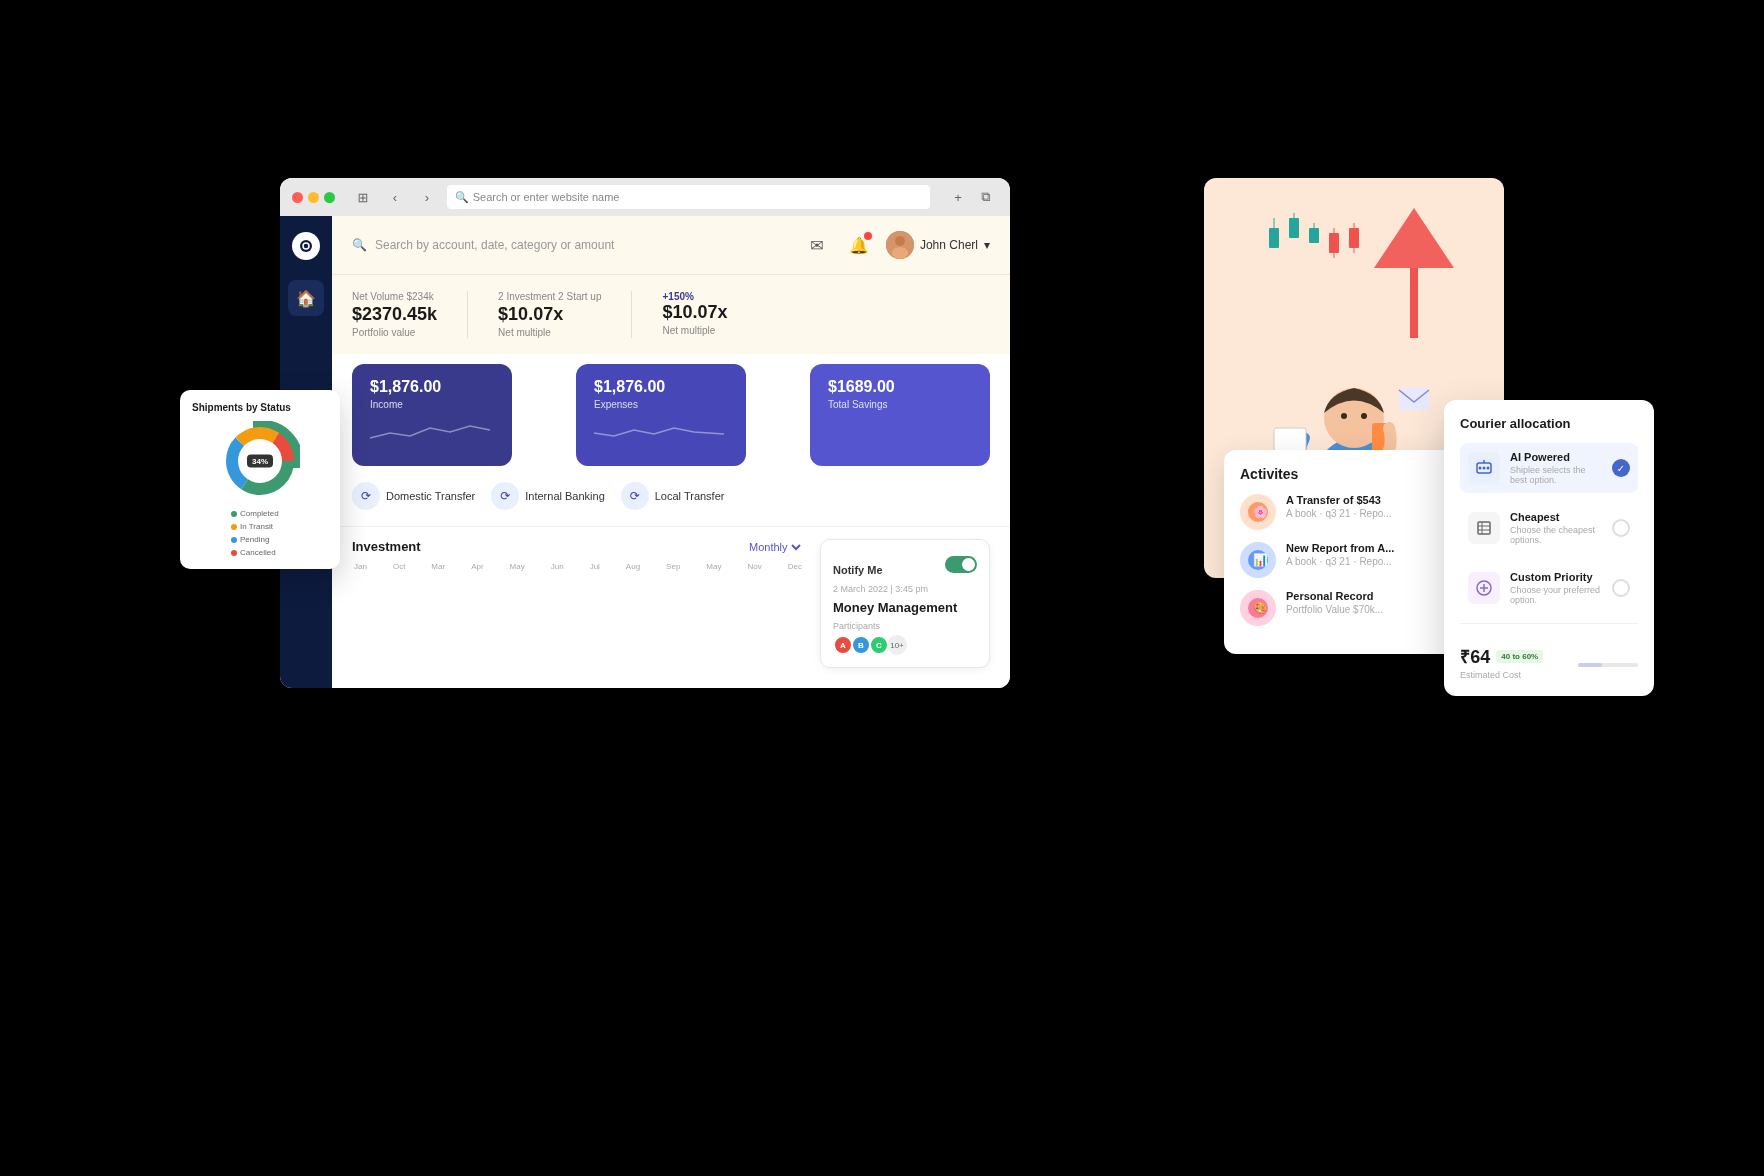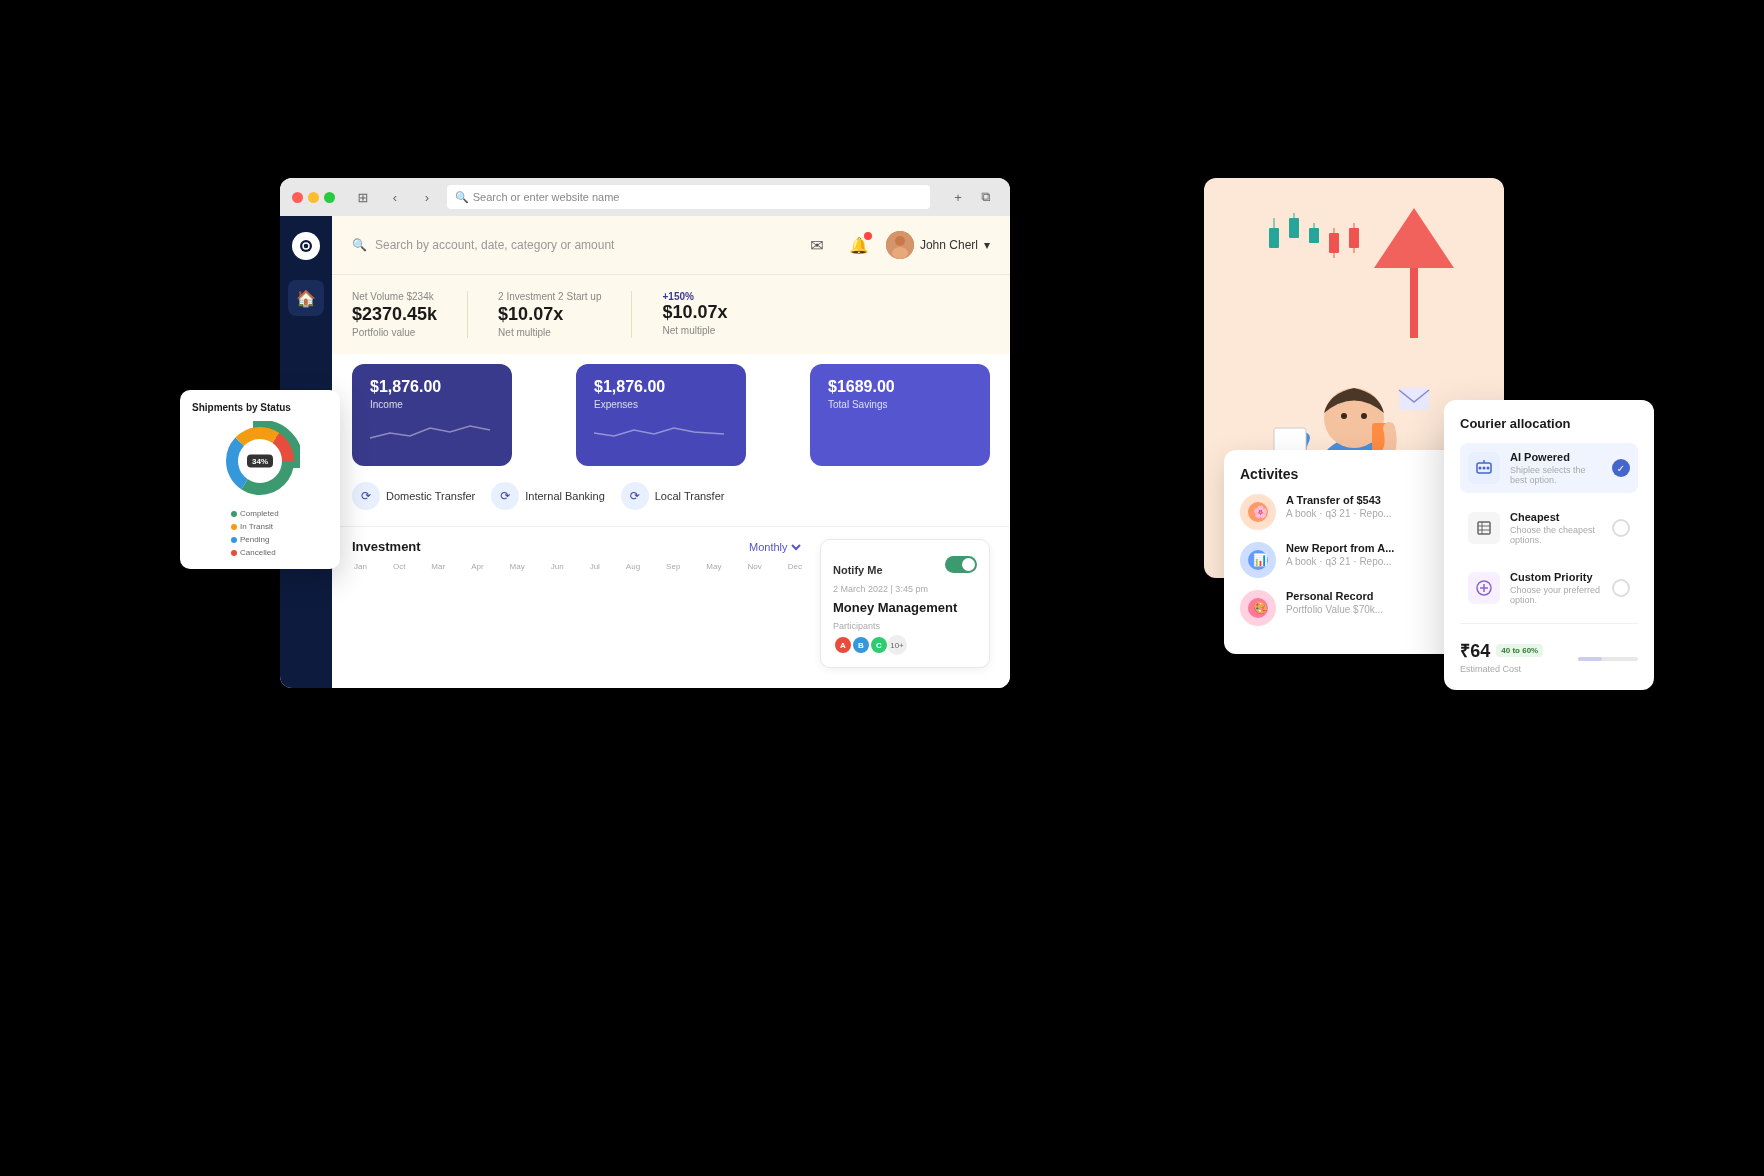--- a/index.html
+++ b/index.html
@@ -597,21 +597,21 @@
     .radio-unchecked {
       width: 18px;
       height: 18px;
       border-radius: 50%;
       border: 2px solid #ddd;
       flex-shrink: 0;
     }
 
     .courier-cost {
       margin-top: 10px;
-      padding-top: 14px;
+      padding-top: 20px;
       border-top: 1px solid #f0f0f0;
       display: flex;
       align-items: center;
       justify-content: space-between;
     }
 
     .cost-amount { font-size: 18px; font-weight: 700; color: #1a1a1a; }
     .cost-label { font-size: 9px; color: #aaa; margin-top: 2px; }
 
     .cost-badge {

